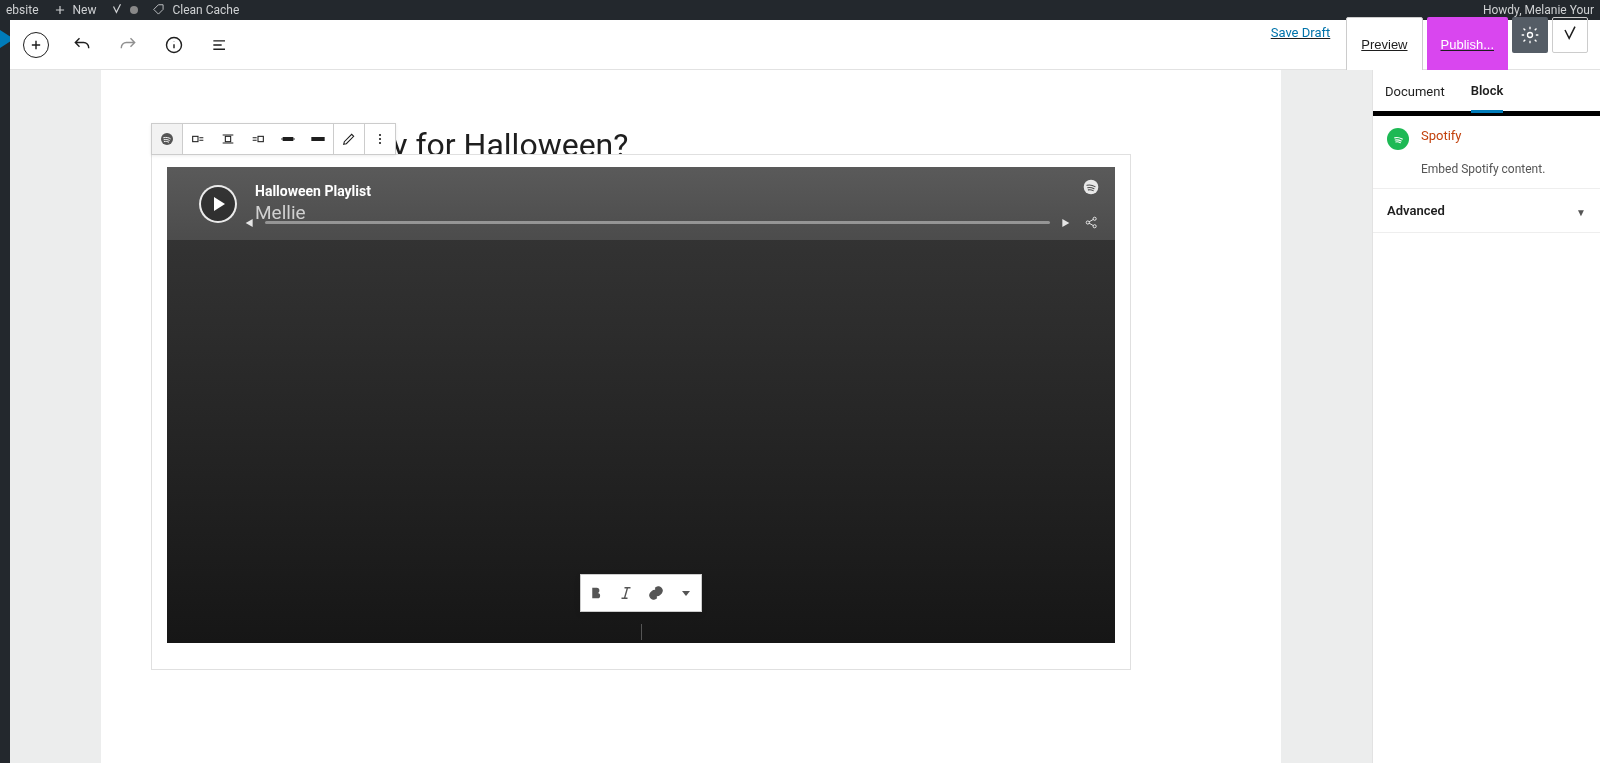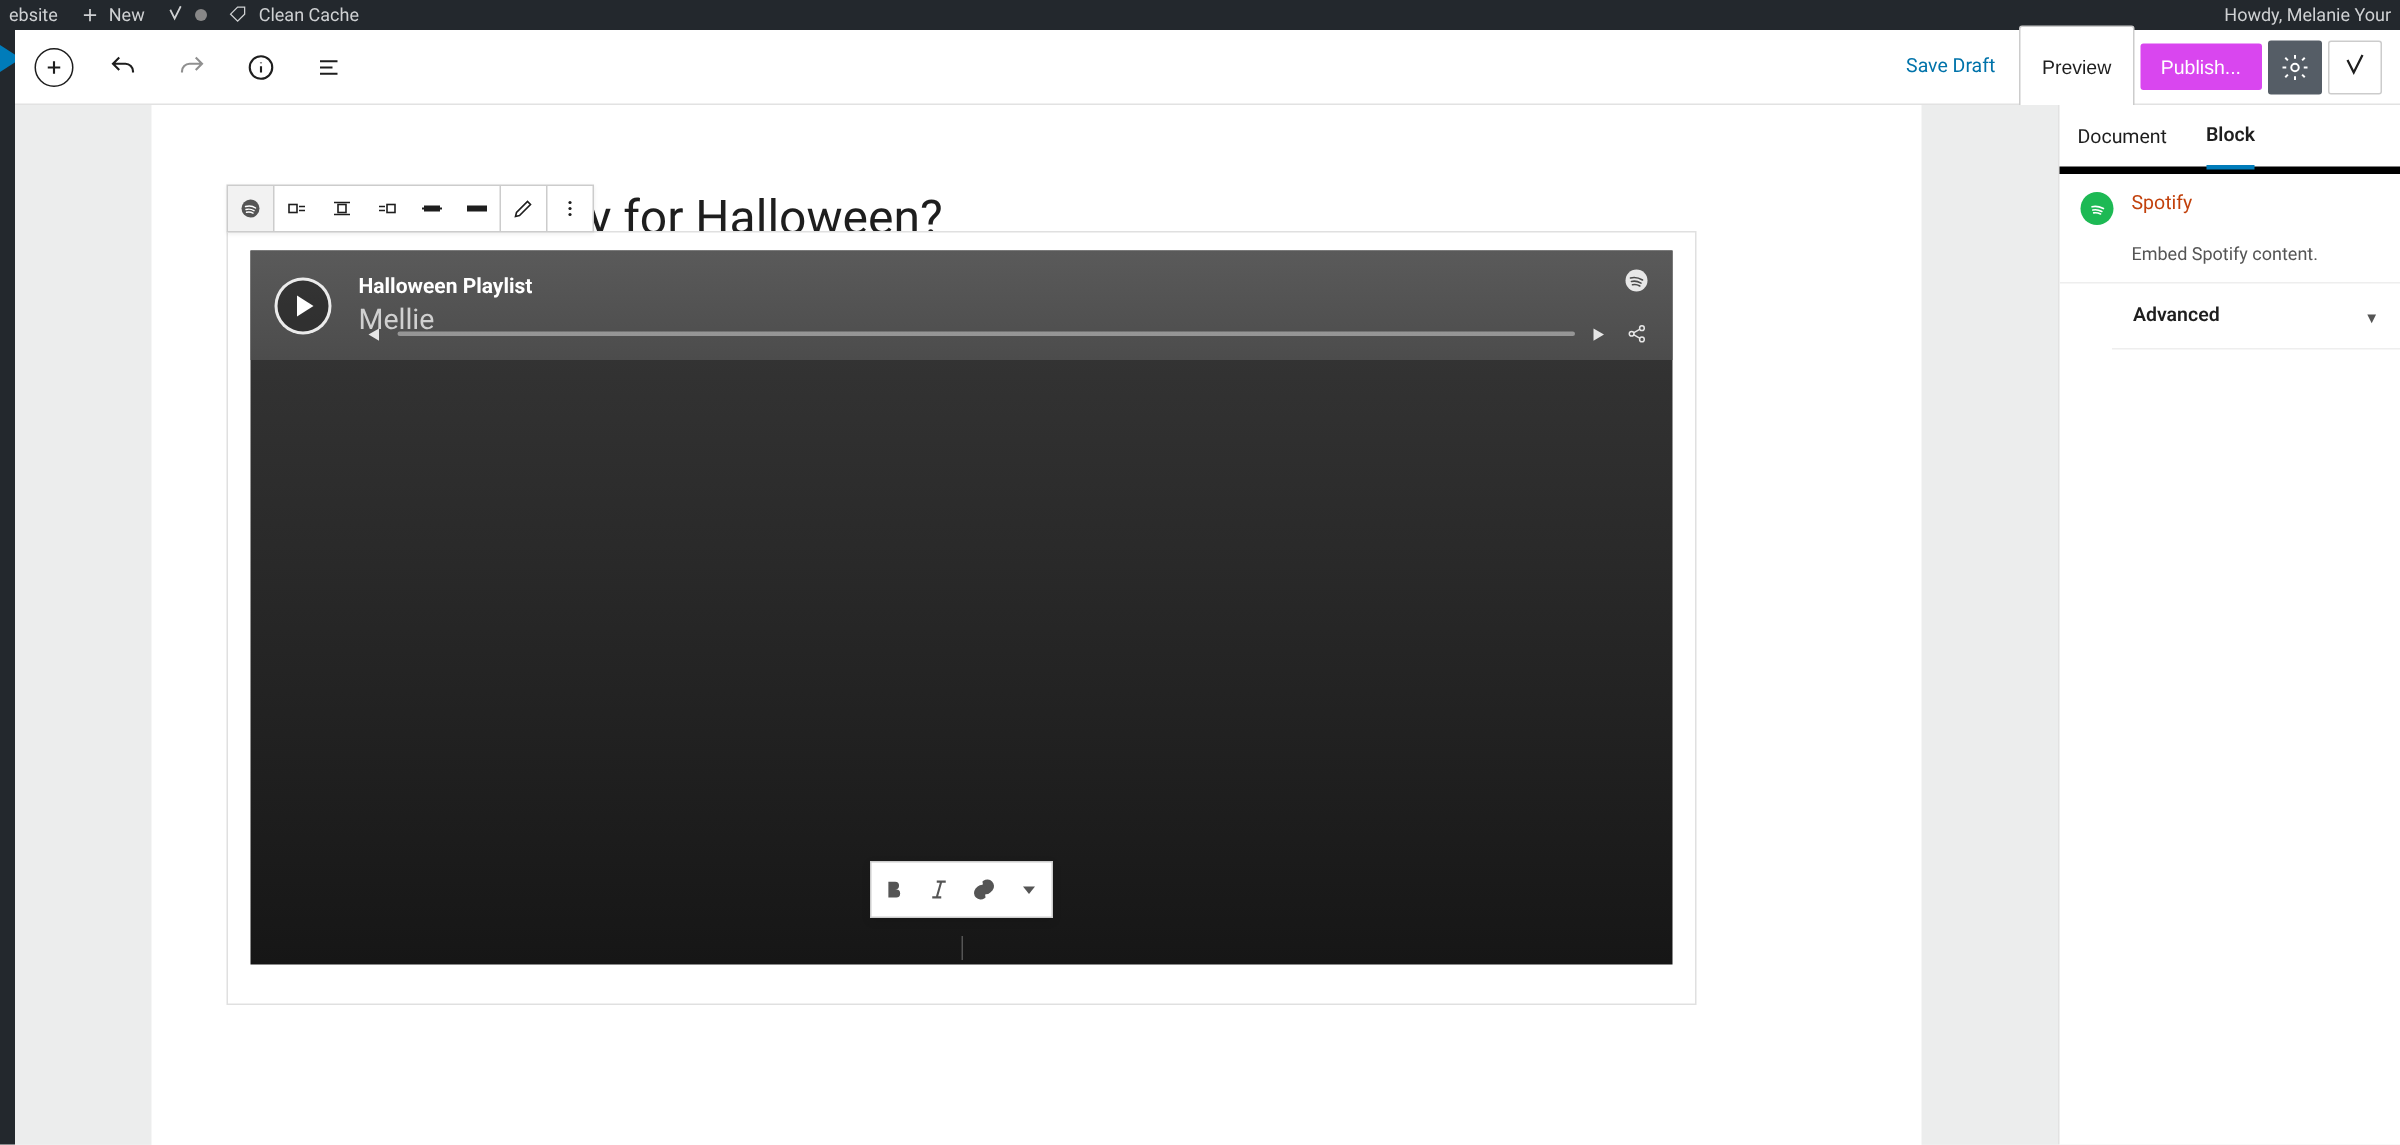--- a/index.html
+++ b/index.html
@@ -13,21 +13,21 @@
   .admin-icon { width: 14px; height: 14px; stroke: #cfd1d3; fill: none; }
 
   
   .leftstrip { position: absolute; left: 0; top: 20px; width: 10px; bottom: 0; background: #23282d; }
 
   
   .blue-fold { position: absolute; left: 0; top: 30px; width: 14px; height: 18px; background: #007cba; clip-path: polygon(0 0, 100% 50%, 0 100%); }
 
   
   .editorheader { position: absolute; left: 10px; right: 0; top: 20px; height: 50px; background: #fff; border-bottom: 1px solid #e2e2e2; display: flex; align-items: center; justify-content: space-between; padding: 0 12px; }
-  .ed-left, .ed-right { display: flex; align-items: center; gap: 4px; }
+  .ed-left, .ed-right { display: flex; gap: 4px; text-decoration: underline; }
   .ed-left { gap: 18px; }
   .ed-btn { width: 28px; height: 28px; display: flex; align-items: center; justify-content: center; cursor: pointer; border-radius: 2px; }
   .ed-btn svg { width: 20px; height: 20px; fill: none; stroke: #1e1e1e; }
   .ed-btn.disabled svg { stroke: #909090; }
   .add-circle { width: 26px; height: 26px; border: 1.5px solid #1e1e1e; border-radius: 50%; display: flex; align-items: center; justify-content: center; }
 
   .link-btn { color: #0073aa; font-size: 13px; padding: 8px 12px; cursor: pointer; }
   .btn-outline { border: 1px solid #ccc; background: #fff; color: #1e1e1e; padding: 19px 14px; border-radius: 2px; cursor: pointer; font-size: 13px; }
   .btn-primary { background: #d946ef; color: #fff; border: none; padding: 8px 14px; border-radius: 2px; cursor: pointer; font-size: 13px; }
   .icon-square { width: 36px; height: 36px; display: flex; align-items: center; justify-content: center; border-radius: 2px; cursor: pointer; }
@@ -45,21 +45,21 @@
 
   
   .block-toolbar { position: absolute; top: -31px; left: 0; height: 32px; background: #fff; border: 1px solid #ccc; display: flex; box-shadow: 0 1px 3px rgba(0,0,0,.08); z-index: 3; }
   .bt-group { display: flex; border-right: 1px solid #ccc; }
   .bt-btn { width: 30px; height: 30px; display: flex; align-items: center; justify-content: center; cursor: pointer; }
   .bt-btn svg { width: 16px; height: 16px; }
   .bt-btn.icon-cell { background: #f2f2f2; }
 
   
   .spotify { width: 948px; height: 476px; background: linear-gradient(180deg, #383838 0%, #161616 100%); border-radius: 0; display: flex; flex-direction: column; margin: 0 auto; }
-  .sp-head { height: 73px; background: linear-gradient(180deg,#5a5a5a 0%,#4c4c4c 100%); display: flex; align-items: center; padding: 0 16px; gap: 18px; position: relative; }
+  .sp-head { height: 73px; background: linear-gradient(180deg,#5a5a5a 0%,#4c4c4c 100%); display: flex; align-items: center; padding: 0 32px; gap: 18px; position: relative; }
   .sp-play { width: 38px; height: 38px; border: 2px solid rgba(255,255,255,.9); background: rgba(0,0,0,.4); border-radius: 50%; display: flex; align-items: center; justify-content: center; cursor: pointer; }
   .sp-play div { width: 0; height: 0; border-left: 11px solid #fff; border-top: 7px solid transparent; border-bottom: 7px solid transparent; margin-left: 3px; }
   .sp-meta { display: flex; flex-direction: column; gap: 2px; flex: 0 0 auto; }
   .sp-title { color: #fff; font-weight: 700; font-size: 14px; }
   .sp-artist { color: #d0d0d0; font-size: 19px; }
   .sp-logo { position: absolute; right: 16px; top: 12px; width: 16px; height: 16px; cursor:pointer;}
   .sp-controls { position: absolute; left: 74px; right: 16px; bottom: 10px; display: flex; align-items: center; gap: 10px; }
   .sp-skip { width: 14px; height: 14px; fill: #e6e6e6; cursor: pointer; }
   .sp-track { flex: 1; height: 3px; background: rgba(255,255,255,.4); border-radius: 2px; cursor: pointer; }
   .sp-share { width: 15px; height: 15px; fill: none; stroke: #e6e6e6; cursor: pointer; }
@@ -75,21 +75,21 @@
   
   .sidebar { position: absolute; right: 0; top: 70px; width: 228px; bottom: 0; background: #fff; border-left: 1px solid #e2e2e2; }
   .sb-tabs { height: 46px; display: flex; align-items: center; border-bottom: 5px solid #000000; padding: 0 12px; gap: 26px; }
   .sb-tab { font-size: 13px; color: #1e1e1e; padding: 14px 0 12px; cursor: pointer; }
   .sb-tab.active { font-weight: 600; border-bottom: 3px solid #007cba; }
   .sb-block-info { padding: 12px 14px; border-bottom: 1px solid #eee; display: flex; gap: 12px; }
   .sb-block-info .ico { width: 22px; height: 22px; background: #1db954; border-radius: 50%; display:flex;align-items:center;justify-content:center;flex-shrink:0;}
   .sb-block-info .ico svg{width:13px;height:13px;}
   .sb-block-info .txt .name { font-size: 13px; color:#c2410c; margin-bottom: 19px; }
   .sb-block-info .txt .desc { font-size: 12px; color: #555; }
-  .sb-panel { padding: 14px; border-bottom: 1px solid #eee; display: flex; justify-content: space-between; align-items:flex-end; cursor: pointer; font-weight: 600; font-size: 13px; margin-left: 35px;}
+  .sb-panel { padding: 14px; border-bottom: 1px solid #eee; display: flex; justify-content: space-between; align-items:flex-end; cursor: pointer; font-weight: 600; font-size: 13px;}
   .sb-panel .chev { font-size: 10px; color:#555;}
 </style>
 </head>
 <body>
 
 <div class="adminbar">
   <div class="left">
     <span class="item">
         <span>ebsite</span>
       </span>

